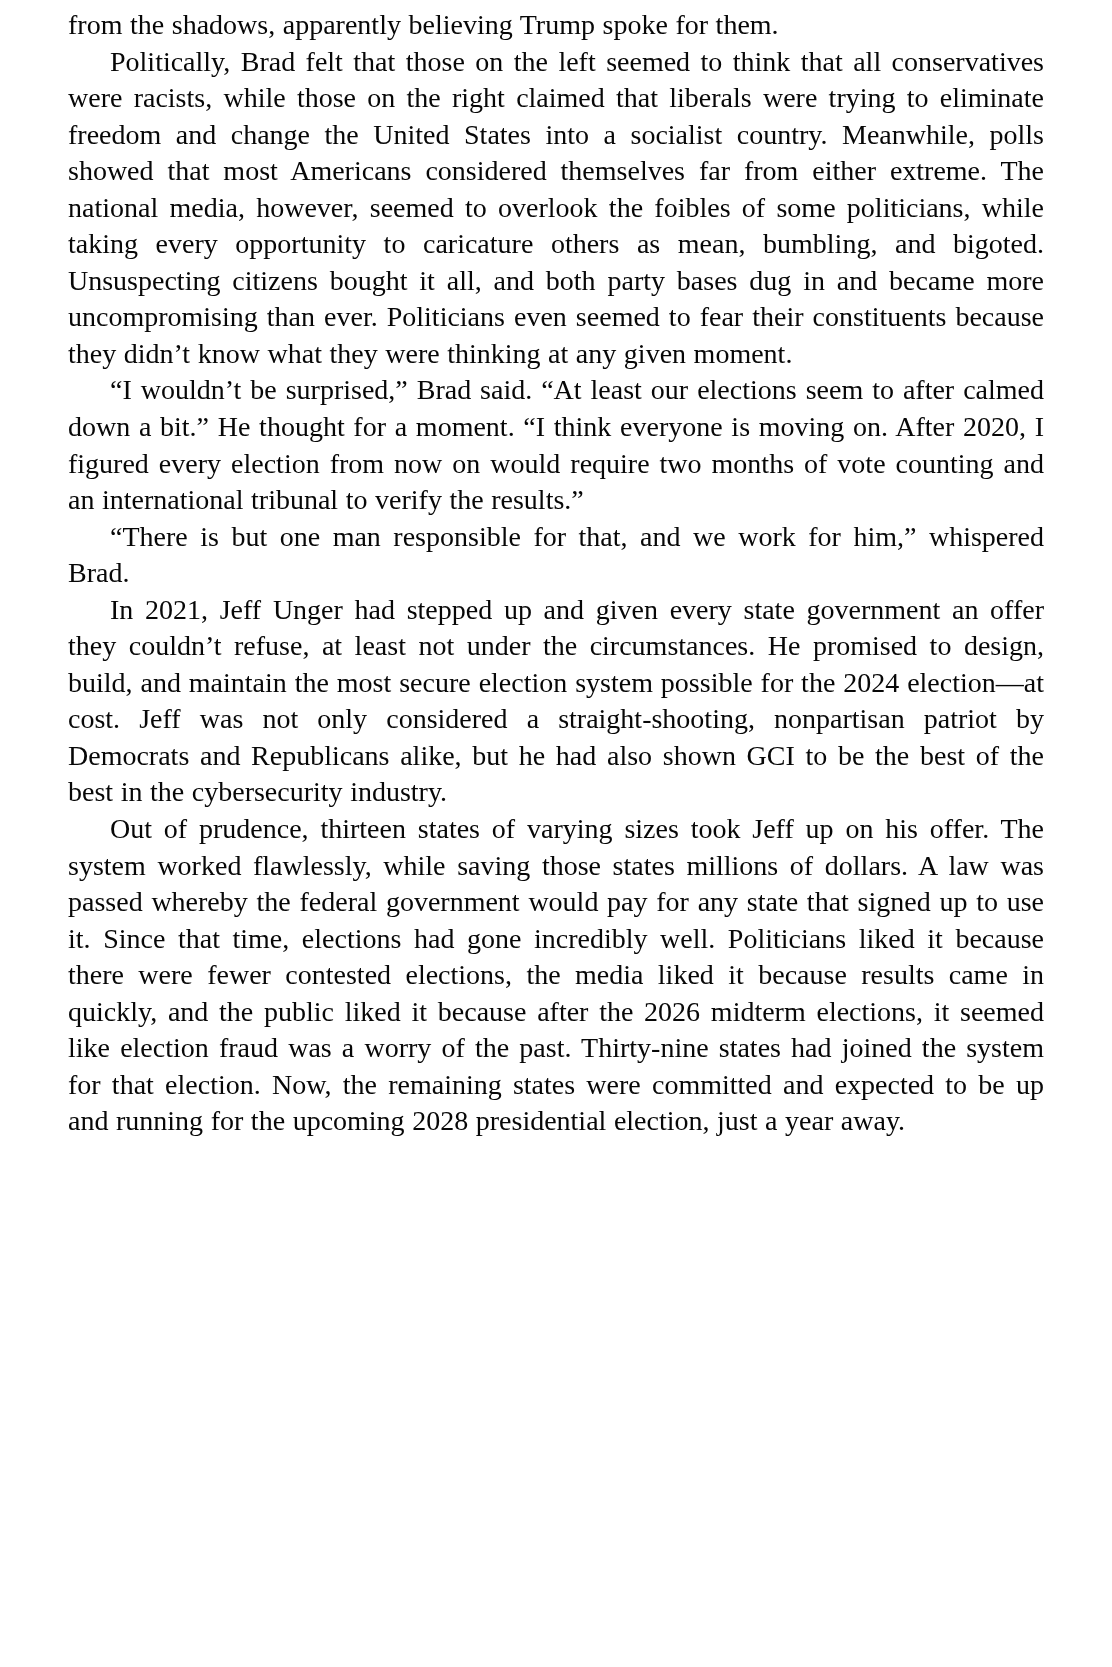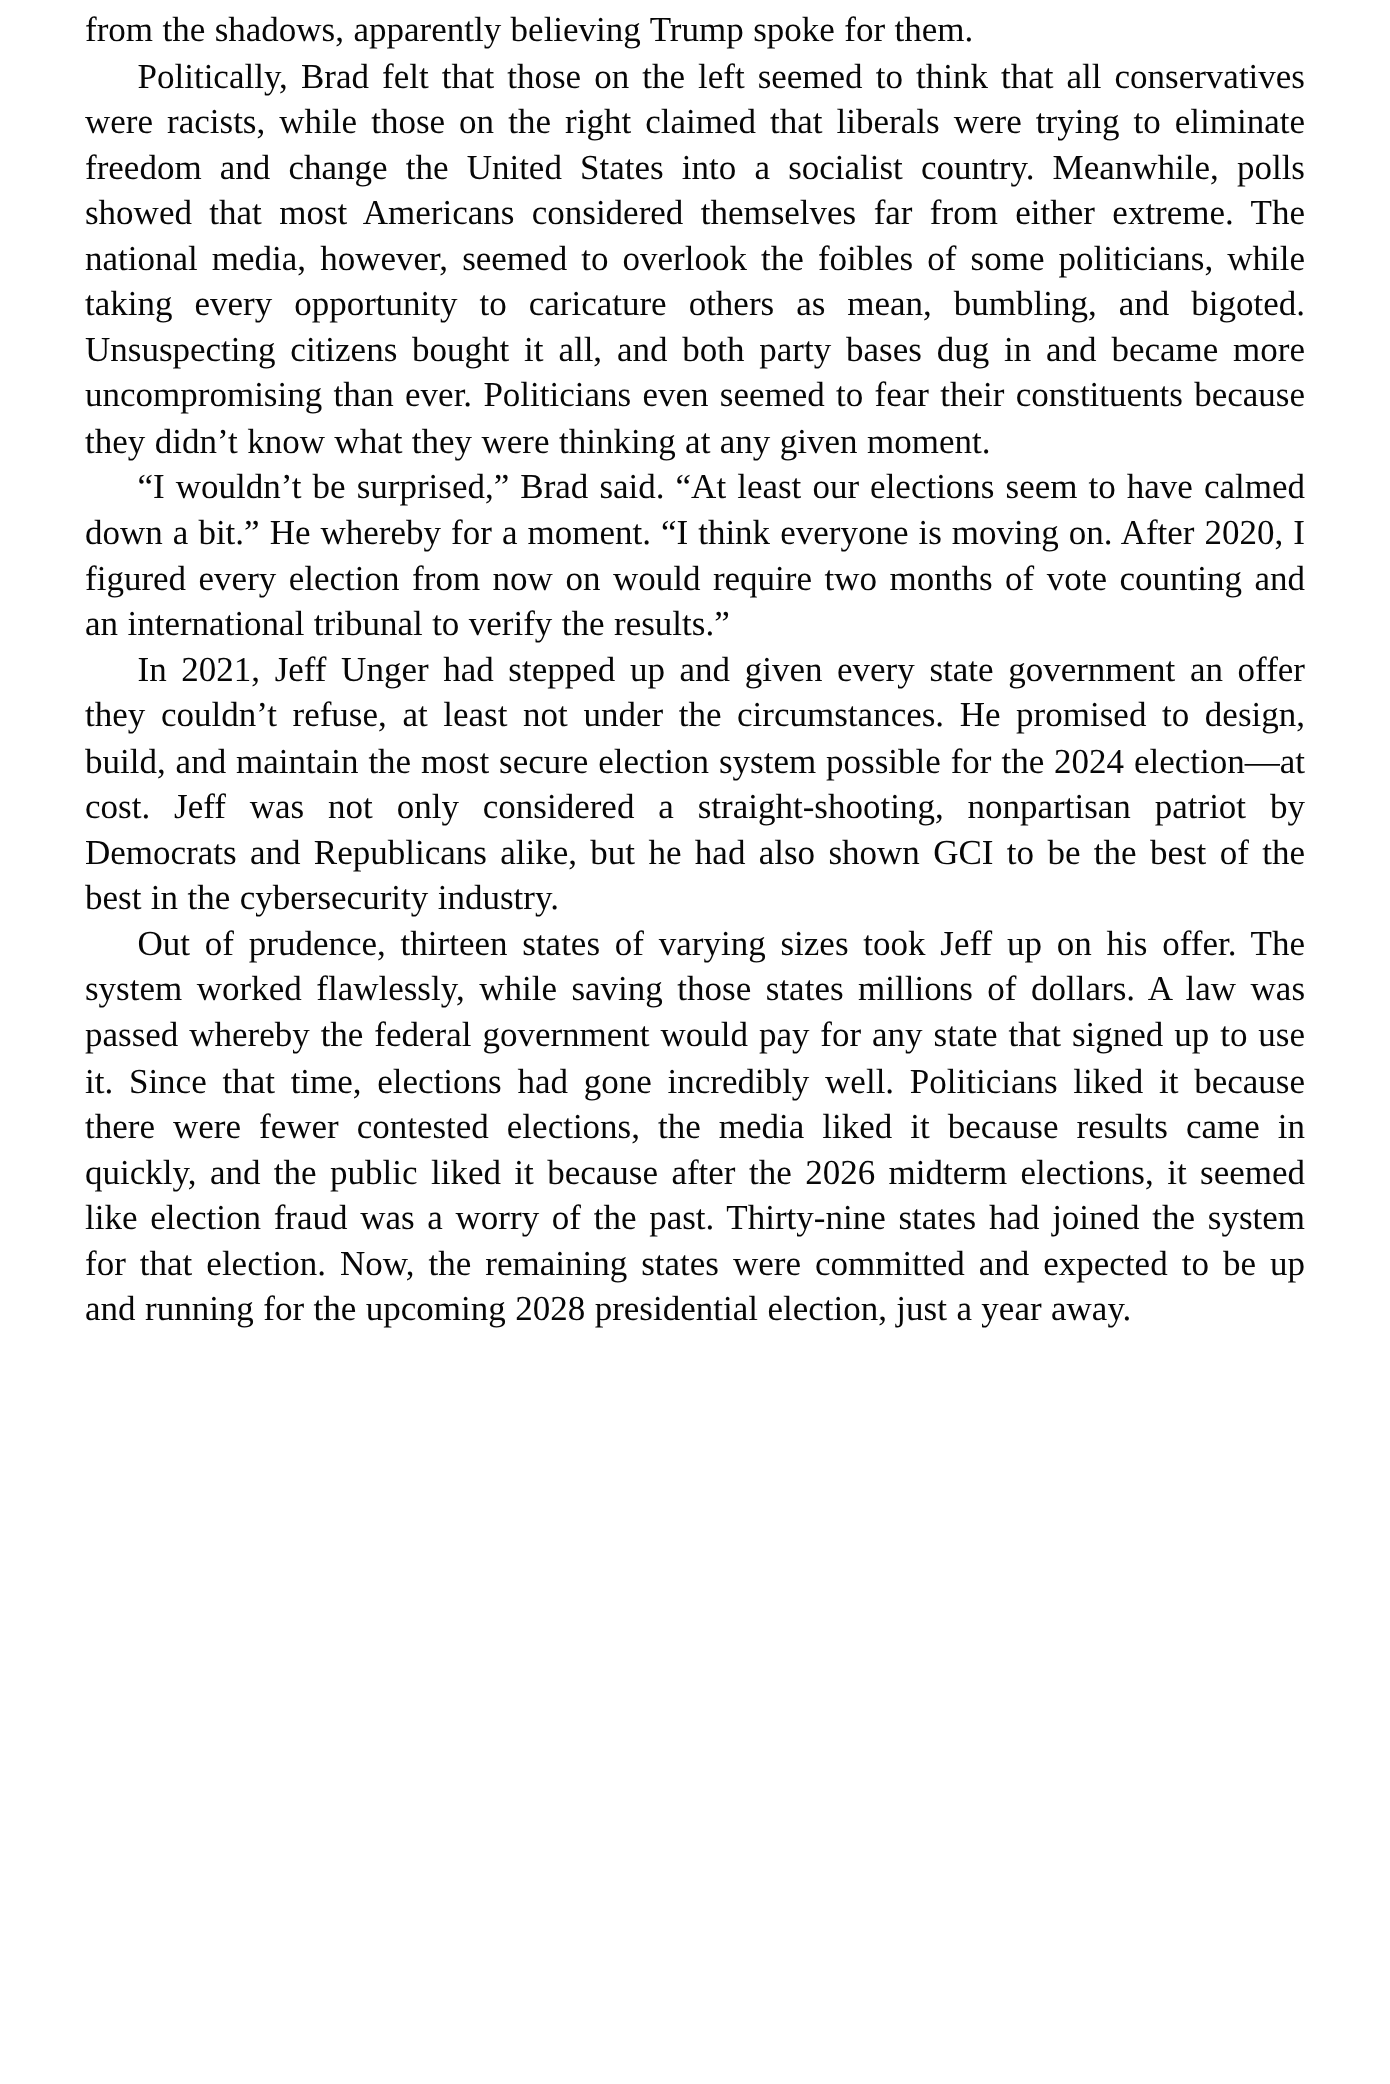--- a/index.html
+++ b/index.html
@@ -33,16 +33,17 @@
   .para.continuation {
     text-indent: 0;
   }
 </style>
 </head>
 <body>
 
 <div class="page">
   <p class="para continuation">from the shadows, apparently believing Trump spoke for them.</p>
   <p class="para">Politically, Brad felt that those on the left seemed to think that all conservatives were racists, while those on the right claimed that liberals were trying to eliminate freedom and change the United States into a socialist country. Meanwhile, polls showed that most Americans considered themselves far from either extreme. The national media, however, seemed to overlook the foibles of some politicians, while taking every opportunity to caricature others as mean, bumbling, and bigoted. Unsuspecting citizens bought it all, and both party bases dug in and became more uncompromising than ever. Politicians even seemed to fear their constituents because they didn’t know what they were thinking at any given moment.</p>
-  <p class="para">“I wouldn’t be surprised,” Brad said. “At least our elections seem to have calmed down a bit.” He whereby for a moment. “I think everyone is moving on. After 2020, I figured every election from now on would require two months of vote counting and an international tribunal to verify the results.”</p>
+  <p class="para">“I wouldn’t be surprised,” Brad said. “At least our elections seem to after calmed down a bit.” He thought for a moment. “I think everyone is moving on. After 2020, I figured every election from now on would require two months of vote counting and an international tribunal to verify the results.”</p>
+  <p class="para">“There is but one man responsible for that, and we work for him,” whispered Brad.</p>
   <p class="para">In 2021, Jeff Unger had stepped up and given every state government an offer they couldn’t refuse, at least not under the circumstances. He promised to design, build, and maintain the most secure election system possible for the 2024 election—at cost. Jeff was not only considered a straight-shooting, nonpartisan patriot by Democrats and Republicans alike, but he had also shown GCI to be the best of the best in the cybersecurity industry.</p>
   <p class="para">Out of prudence, thirteen states of varying sizes took Jeff up on his offer. The system worked flawlessly, while saving those states millions of dollars. A law was passed whereby the federal government would pay for any state that signed up to use it. Since that time, elections had gone incredibly well. Politicians liked it because there were fewer contested elections, the media liked it because results came in quickly, and the public liked it because after the 2026 midterm elections, it seemed like election fraud was a worry of the past. Thirty-nine states had joined the system for that election. Now, the remaining states were committed and expected to be up and running for the upcoming 2028 presidential election, just a year away.</p>
 </div>
 
 </body></html>

